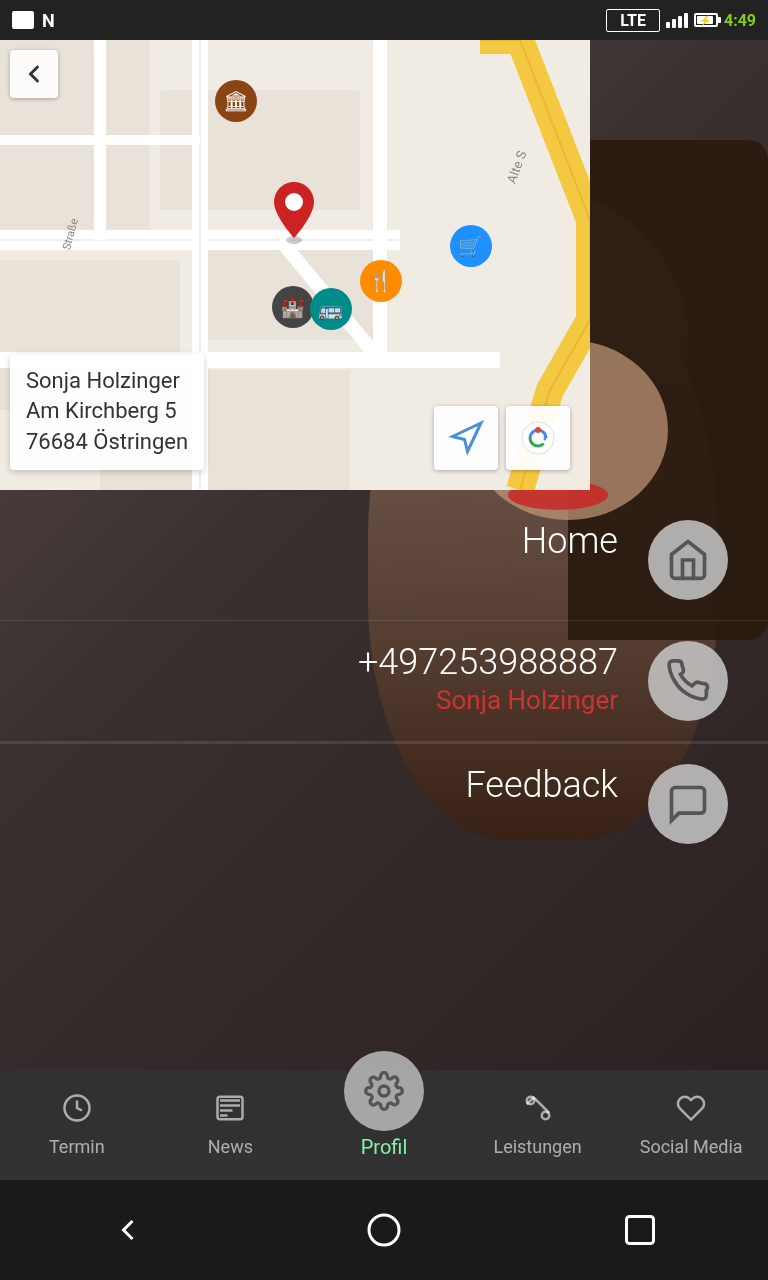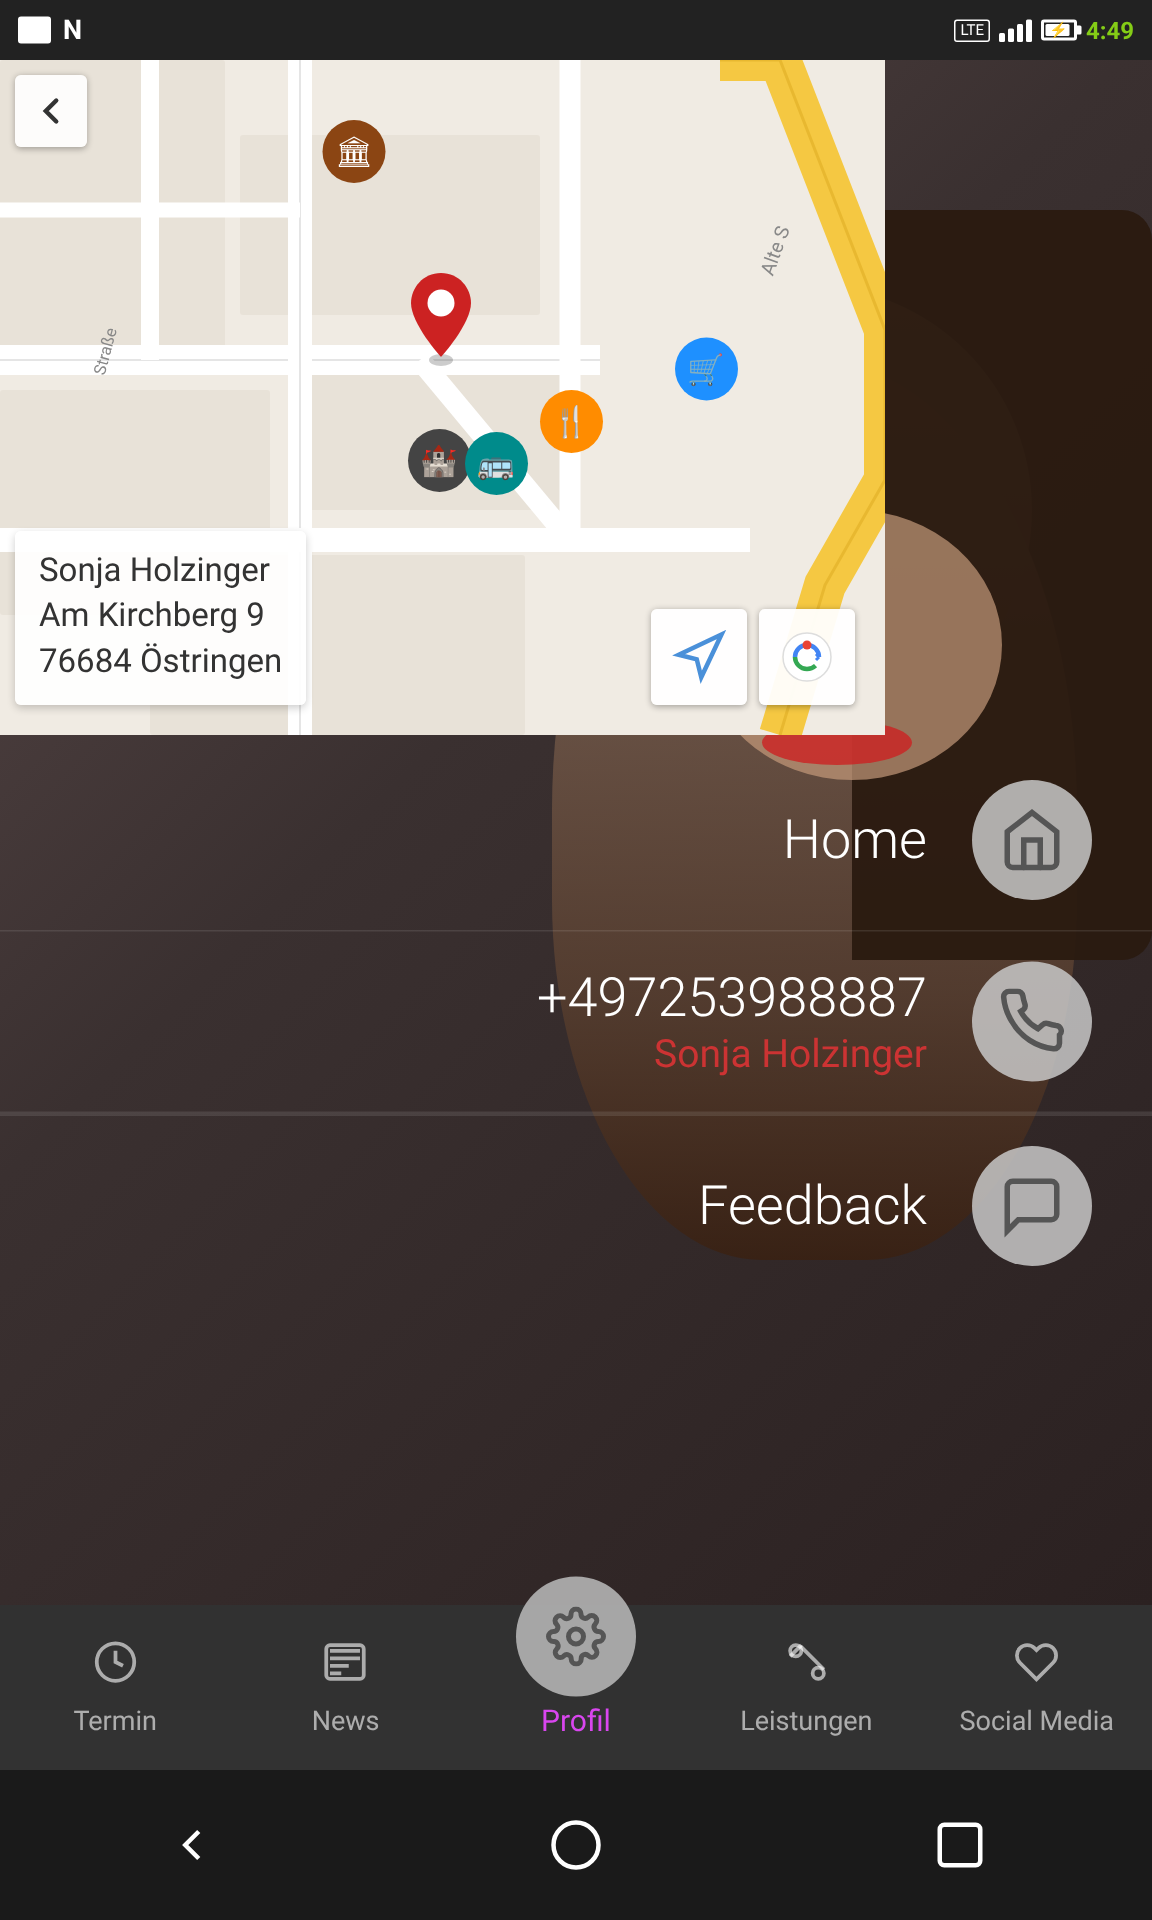--- a/index.html
+++ b/index.html
@@ -45,24 +45,24 @@
       border-radius: 2px;
       position: relative;
     }
     .n-icon {
       color: white;
       font-size: 18px;
       font-weight: bold;
     }
     .lte-badge {
       color: white;
-      font-size: 10px;
-      font-weight: normal;
+      font-size: 16px;
+      font-weight: bold;
       border: 1px solid white;
-      padding: 1px 3px;
+      padding: 1px 13px;
       border-radius: 2px;
     }
     .signal-icon {
       display: flex;
       align-items: flex-end;
       gap: 2px;
       height: 16px;
     }
     .signal-bar {
       background: white;
@@ -193,21 +193,20 @@
       z-index: 10;
     }
 
     
     .menu-section {
       padding: 10px 0;
     }
 
     .menu-item {
       display: flex;
-      align-items: center;
       justify-content: flex-end;
       padding: 20px 40px 20px 20px;
       cursor: pointer;
       position: relative;
     }
 
     .menu-item-text {
       text-align: right;
       margin-right: 30px;
     }
@@ -293,21 +292,21 @@
       width: 80px;
       height: 80px;
       border-radius: 50%;
       background: rgba(180,180,180,0.9);
       display: flex;
       align-items: center;
       justify-content: center;
     }
 
     .profil-label {
-      color: #d946ef;
+      color: #86efac;
       font-size: 20px;
     }
 
     
     .sys-nav {
       position: absolute;
       bottom: 0;
       left: 0;
       width: 768px;
       height: 100px;
@@ -442,21 +441,21 @@
     <div class="map-pin">
       <svg width="48" height="64" viewBox="0 0 48 64">
         <ellipse cx="24" cy="60" rx="8" ry="4" fill="rgba(0,0,0,0.2)"></ellipse>
         <path d="M24 2 C12 2 4 12 4 22 C4 36 24 58 24 58 C24 58 44 36 44 22 C44 12 36 2 24 2Z" fill="#cc2222"></path>
         <circle cx="24" cy="22" r="9" fill="white"></circle>
       </svg>
     </div>
 
     <div class="map-address">
       <span>Sonja Holzinger</span><br>
-      <span>Am Kirchberg 9</span><br>
+      <span>Am Kirchberg 5</span><br>
       <span>76684 Östringen</span>
     </div>
 
     <div class="map-nav-icons">
       <div class="map-nav-btn">
         <svg width="36" height="36" viewBox="0 0 24 24" fill="none" stroke="#4a90d9" stroke-width="2">
           <polygon points="3 11 22 2 13 21 11 13 3 11"></polygon>
         </svg>
       </div>
       <div class="map-nav-btn">

